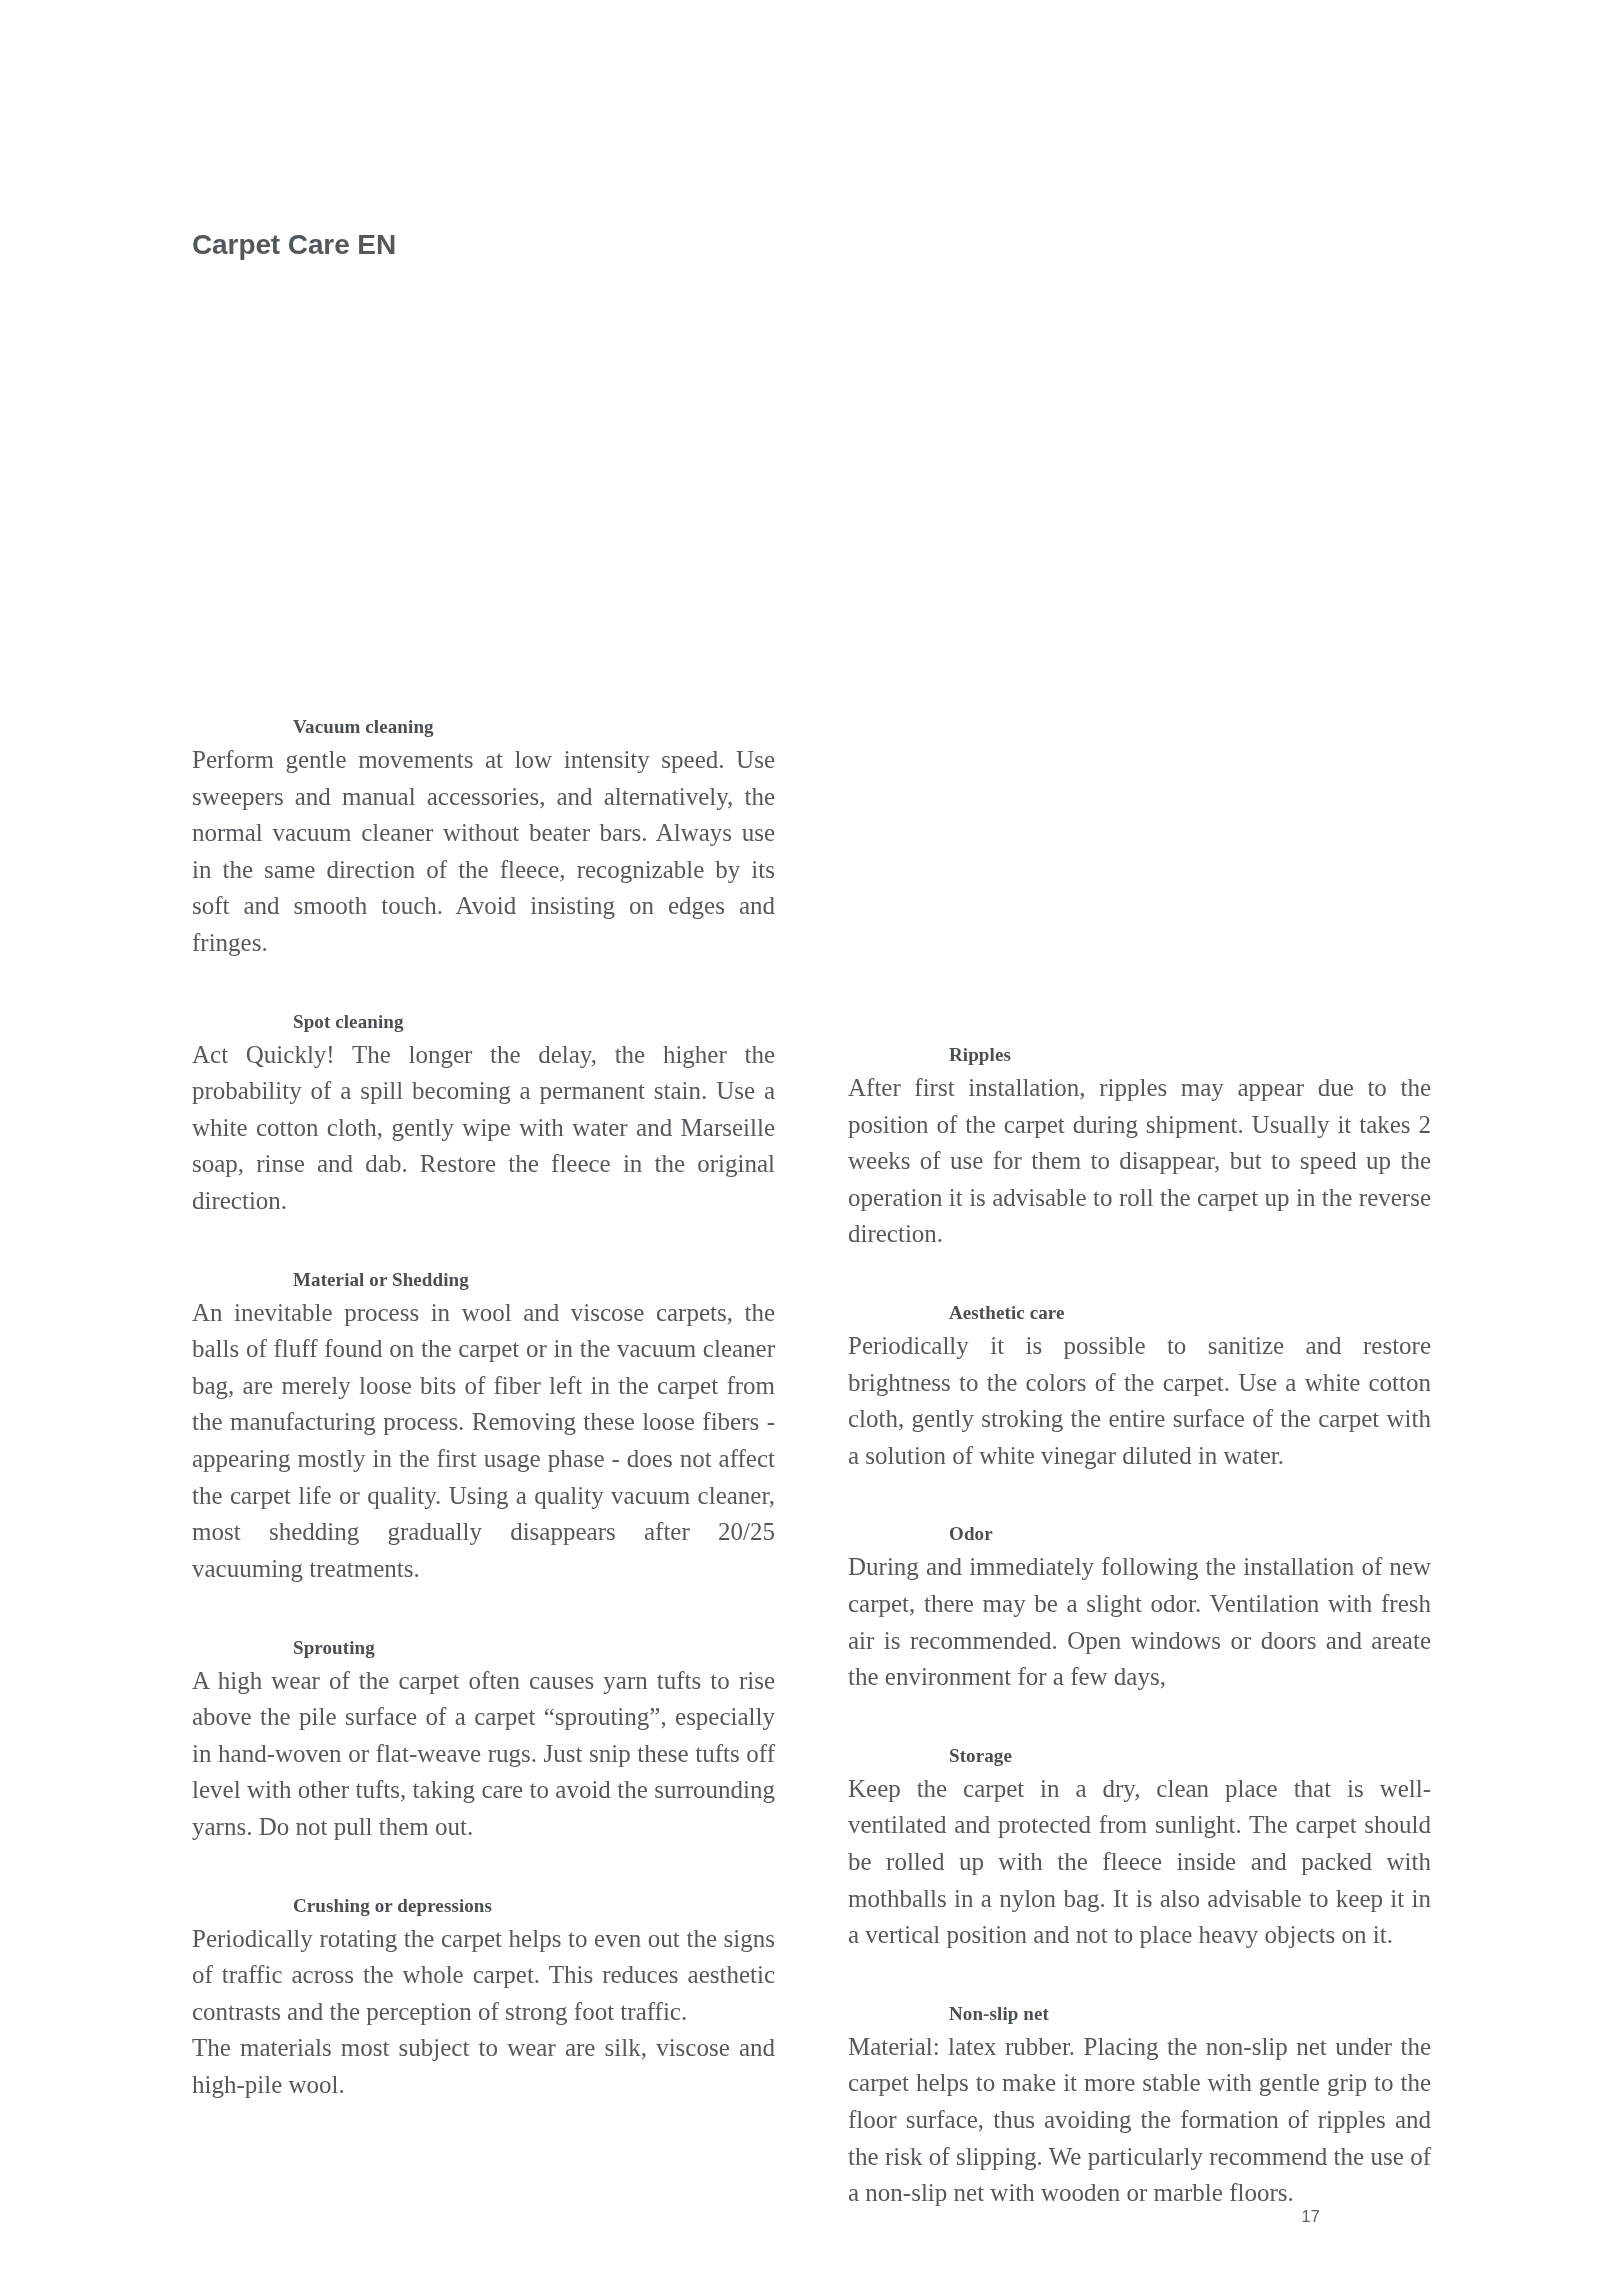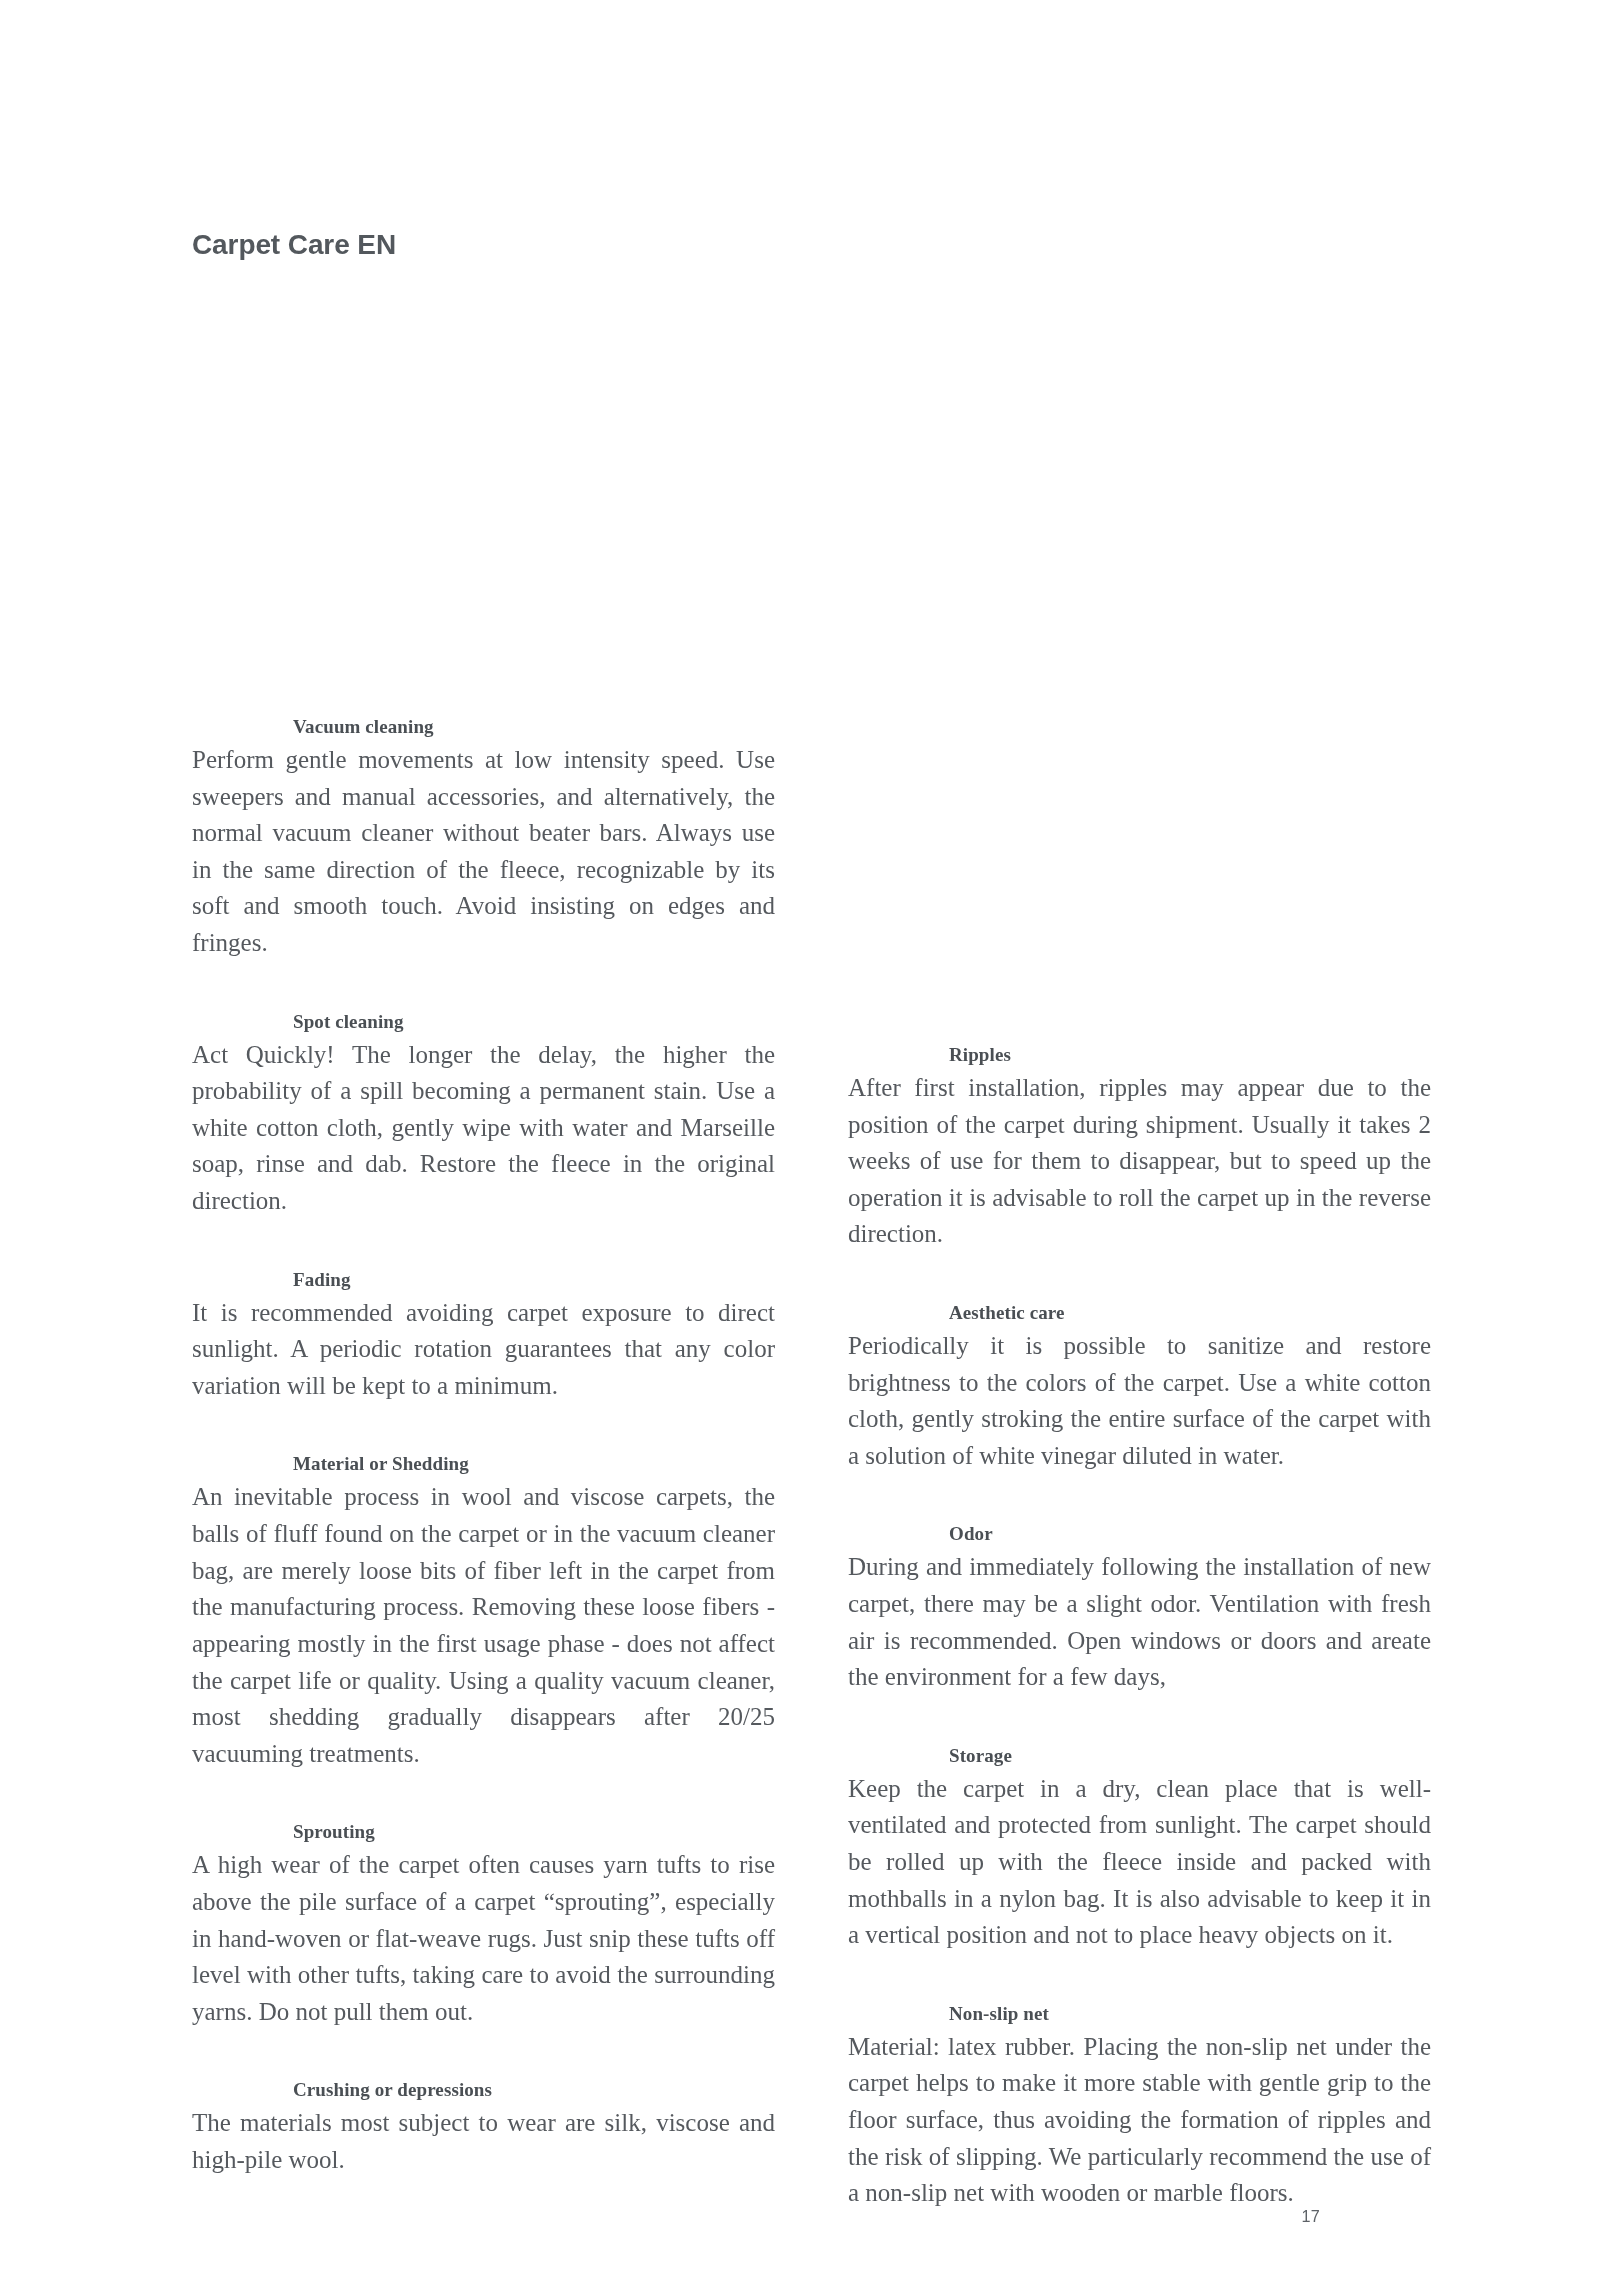--- a/index.html
+++ b/index.html
@@ -119,44 +119,39 @@
         </div>
       </div>
 
       <div class="section gap-lg">
         <h2 class="section-heading">Spot cleaning</h2>
         <div class="section-body">
           <p>Act Quickly! The longer the delay, the higher the probability of a spill becoming a permanent stain. Use a white cotton cloth, gently wipe with water and Marseille soap, rinse and dab. Restore the fleece in the original direction.</p>
         </div>
       </div>
 
-      <div class="section gap-lg">
-        <h2 class="section-heading">Fading</h2>
-        <div class="section-body">
-          <p>It is recommended avoiding carpet exposure to direct sunlight. A periodic rotation guarantees that any color variation will be kept to a minimum.</p>
-        </div>
-      </div>
 
       <div class="section gap-lg">
         <h2 class="section-heading">Material or Shedding</h2>
         <div class="section-body">
           <p>An inevitable process in wool and viscose carpets, the balls of fluff found on the carpet or in the vacuum cleaner bag, are merely loose bits of fiber left in the carpet from the manufacturing process. Removing these loose fibers - appearing mostly in the first usage phase - does not affect the carpet life or quality. Using a quality vacuum cleaner, most shedding gradually disappears after 20/25 vacuuming treatments.</p>
         </div>
       </div>
 
       <div class="section gap-lg">
         <h2 class="section-heading">Sprouting</h2>
         <div class="section-body">
           <p>A high wear of the carpet often causes yarn tufts to rise above the pile surface of a carpet “sprouting”, especially in hand-woven or flat-weave rugs. Just snip these tufts off level with other tufts, taking care to avoid the surrounding yarns. Do not pull them out.</p>
         </div>
       </div>
 
       <div class="section">
         <h2 class="section-heading">Crushing or depressions</h2>
         <div class="section-body">
+          <p>Periodically rotating the carpet helps to even out the signs of traffic across the whole carpet. This reduces aesthetic contrasts and the perception of strong foot traffic.</p>
           <p>The materials most subject to wear are silk, viscose and high-pile wool.</p>
         </div>
       </div>
 
     </div>
 
     <div class="column right">
 
       <div class="section gap-lg">
         <h2 class="section-heading">Ripples</h2>

